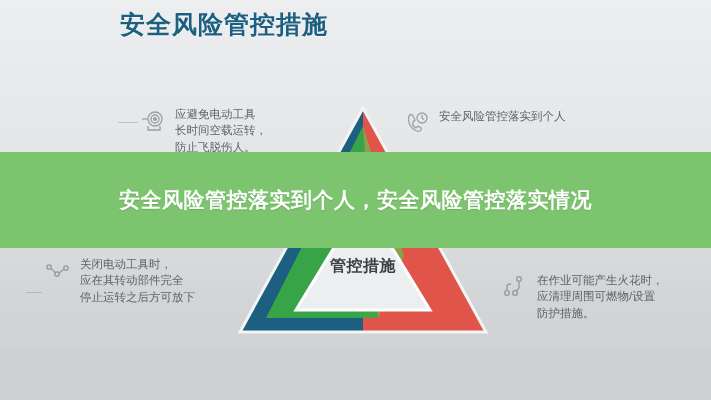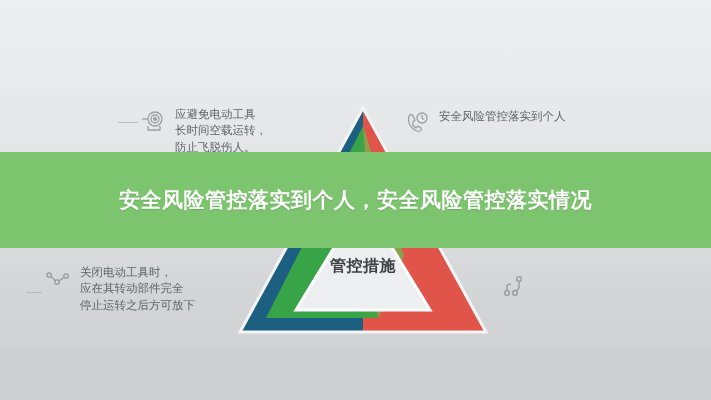--- a/index.html
+++ b/index.html
@@ -89,21 +89,21 @@
     font-size: 11.5px;
     line-height: 1.42;
     color: #5d6468;
     white-space: pre-line;
   }
 
   .fact.f1 { left: 140px; top: 106px; }
   .fact.f2 { left: 404px; top: 108px; width: 250px; }
   .fact.f3 { left: 100px; top: 192px; }
   .fact.f4 { left: 464px; top: 194px; }
-  .fact.f5 { left: 45px;  top: 264px; }
+  .fact.f5 { left: 45px;  top: 256px; }
   .fact.f6 { left: 502px; top: 272px; }
 
   
   .tick {
     position: absolute;
     height: 1px;
     background: #9aa1a5;
     opacity: .55;
   }
 
@@ -131,20 +131,21 @@
     text-shadow: 0 1px 1px rgba(0,0,0,.12);
   }
 </style>
 </head>
 <body>
 
 <div class="screenshot">
 
   <div class="poster">
 
+    <div class="poster-title">安全风险管控措施</div>
 
     <div class="triangle-wrap">
       <svg viewBox="0 0 270 260" xmlns="http://www.w3.org/2000/svg">
 
         <polygon points="135,12 12,236 135,236" fill="#1d5f80"></polygon>
 
         <polygon points="135,12 258,236 135,236" fill="#e0544a"></polygon>
 
         <polygon points="135,30 38,222 150,222" fill="#3aa845" opacity="0.95"></polygon>
 
@@ -233,20 +234,23 @@
     <div class="fact f6">
       <span class="ico">
         <svg viewBox="0 0 26 26" xmlns="http://www.w3.org/2000/svg" stroke="#6d7478" fill="none" stroke-width="1.3">
           <circle cx="17" cy="5" r="2.4"></circle>
           <circle cx="5" cy="19" r="2.4"></circle>
           <circle cx="13" cy="19" r="2.4"></circle>
           <path d="M17 7.4 L17 13 Q17 16 13 16.6"></path>
           <path d="M5 16.6 L5 12 Q5 10 9 10"></path>
         </svg>
       </span>
+      <span class="txt">在作业可能产生火花时，
+应清理周围可燃物/设置
+防护措施。</span>
     </div>
 
   </div>
 
   <div class="caption-band">
     <div class="caption-text">安全风险管控落实到个人，安全风险管控落实情况</div>
   </div>
 
 </div>
 

